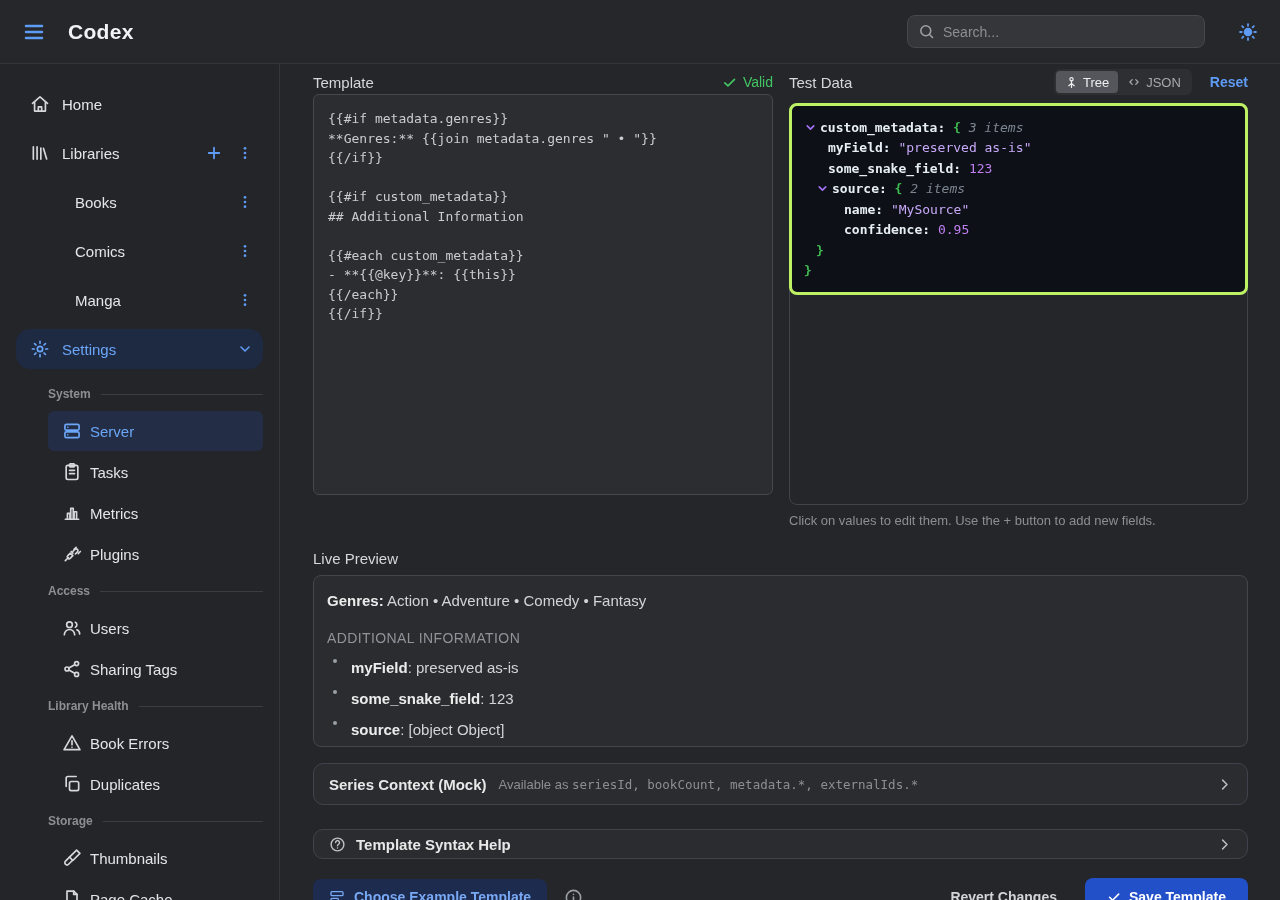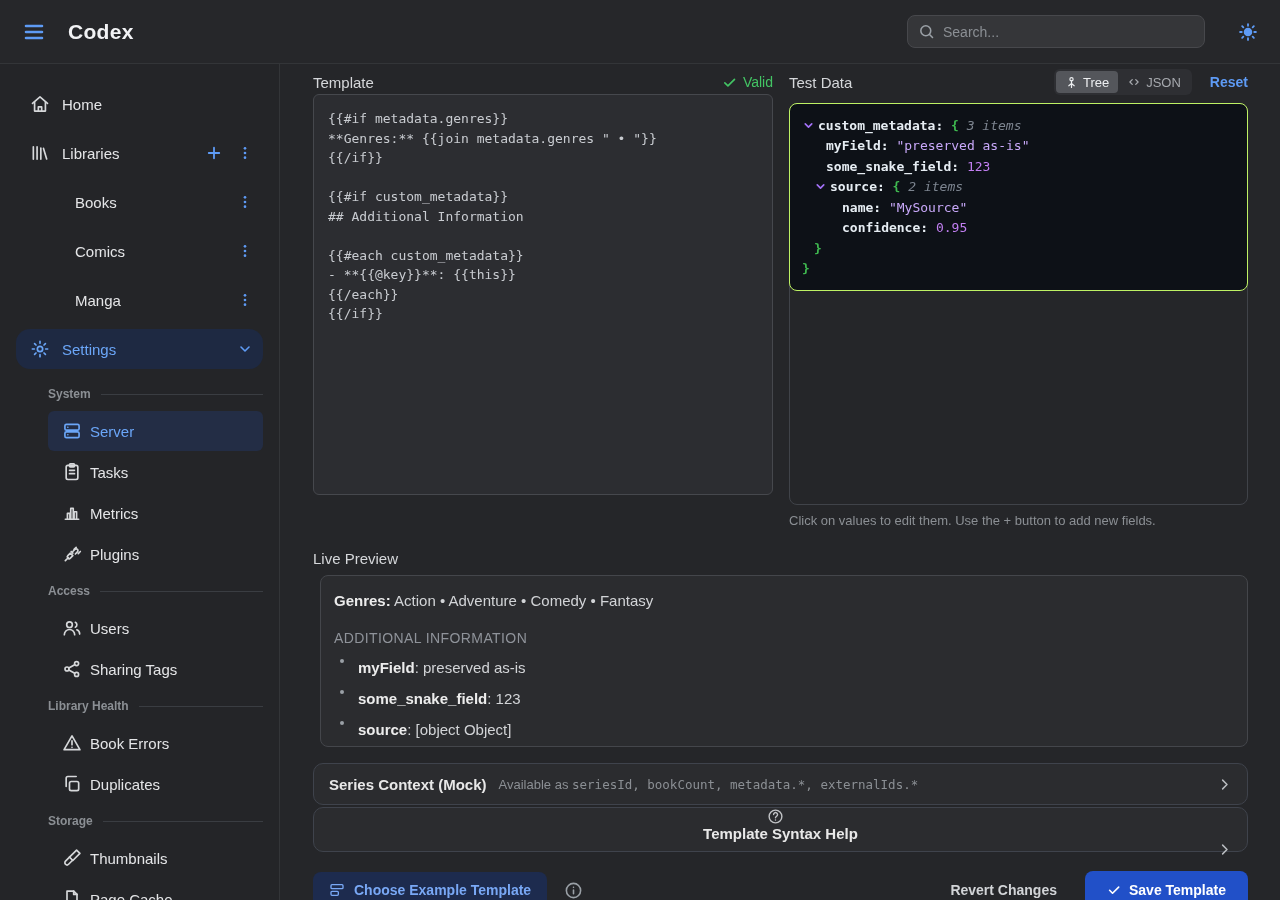--- a/index.html
+++ b/index.html
@@ -83,52 +83,51 @@
     display:flex; height:26px;
   }
   .toggle-seg {
     display:flex; align-items:center; gap:5px; height:22px; padding:0 9px; border-radius:4px;
     font-size:13px; color:#a6a9ae; cursor:pointer;
   }
   .toggle-seg.active { background:#54565b; color:#eceef0; }
   .reset-btn { margin-left:18px; color:#5e9bf5; font-size:14px; font-weight:bold; background:none; border:none; cursor:pointer; font-family:"Liberation Sans",sans-serif; }
   .testdata-container { margin-top:9px; height:402px; border:1px solid #404349; border-radius:8px; }
   .tree-panel {
-    background:#0d1117; border-radius:8px; border:1px solid #bef264; margin:-1px;
+    background:#0d1117; border-radius:8px; border:3px solid #bef264; margin:-1px;
     padding:11px 12px; font-family:"DejaVu Sans Mono", monospace; font-size:13px;
   }
   .tree-row { height:20.5px; display:flex; align-items:center; white-space:pre; cursor:pointer; }
   .tr-chevron { color:#a371f7; margin-right:3px; display:inline-flex; }
   .tr-key { color:#e6edf3; font-weight:bold; }
   .tr-brace { color:#3fb950; font-weight:bold; }
   .tr-meta { color:#7d8590; font-style:italic; }
   .tr-val.string { color:#c8a8f9; }
   .tr-val.number { color:#c27ff2; }
   .testdata-hint { margin-top:8px; font-size:13px; color:#8b8f94; }
 
   .live-label { margin-top:22px; font-size:15px; color:#d5d7da; }
   .preview-card {
     margin-top:8px; height:172px; background:#2b2c2f; border:1px solid #44464b; border-radius:8px;
     padding:16px 13px;
-    margin-left:7px;
   }
   .genres-line { font-size:15px; color:#d2d4d7; }
   .genres-line b { color:#ececec; }
   .preview-h2 { margin-top:21px; font-size:14px; color:#8f939a; letter-spacing:.4px; }
   .preview-list { margin-top:13px; }
   .preview-item { display:flex; font-size:15px; color:#d2d4d7; margin-bottom:14px; }
   .preview-item .dot { width:4px; height:4px; border-radius:50%; background:#9aa0a6; margin:0 14px 0 6px; }
   .preview-item b { color:#ececec; }
 
   .accordion {
     background:#2b2c2f; border:1px solid #3f434c; border-radius:10px;
     display:flex; align-items:center; padding:0 15px; cursor:pointer;
   }
   .accordion.first { margin-top:16px; height:42px; }
-  .accordion.second { margin-top:2px; height:45px;flex-direction:column; }
+  .accordion.second { margin-top:24px; height:30px; }
   .acc-title { font-size:15px; font-weight:bold; color:#e8e8e8; }
   .acc-hint { margin-left:12px; font-size:13px; color:#8b8f94; }
   .acc-hint .mono { font-family:"DejaVu Sans Mono", monospace; font-size:12.5px; }
   .acc-chevron { margin-left:auto; color:#b9bcc0; }
   .acc-help-icon { color:#c0c2c5; margin-right:10px; }
 
   .footer-row { margin-top:18px; display:flex; align-items:center; height:40px; }
   .choose-btn {
     height:36px; background:#1d2b4e; color:#79a8f5; border:none; border-radius:8px;
     display:flex; align-items:center; gap:9px; padding:0 16px; font-size:14px; font-weight:bold;

